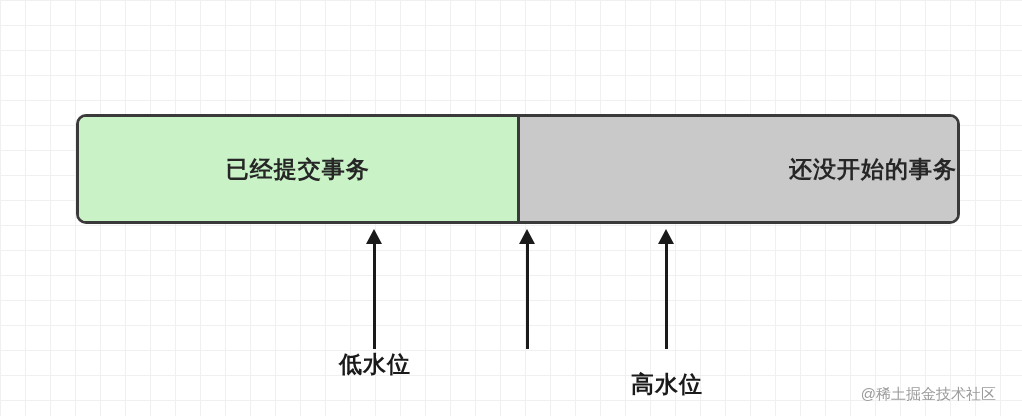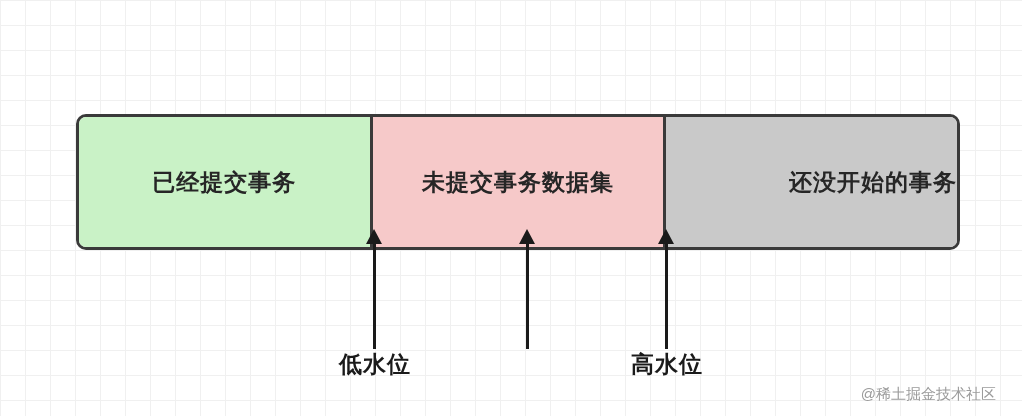--- a/index.html
+++ b/index.html
@@ -17,21 +17,21 @@
     background-size: 25px 25px;
     overflow: hidden;
   }
 
   
   .band {
     position: absolute;
     left: 76px;
     top: 114px;
     width: 884px;
-    height: 136px;
+    height: 110px;
     display: flex;
     border: 3px solid #3a3a3a;
     border-radius: 10px;
     overflow: hidden;
     background: #ffffff;
   }
   .segment {
     flex: 1;
     display: flex;
     align-items: center;
@@ -75,21 +75,21 @@
     top: 349px;
     transform: translateX(-50%);
     font-size: 23px;
     font-weight: bold;
     color: #1a1a1a;
     white-space: nowrap;
     letter-spacing: 1px;
   }
   .marker-low     { left: 375px; }
   .marker-current { left: 527px; }
-  .marker-high    { left: 667px; }
+  .marker-high    { left: 667px; margin-top: 20px; }
 
   
   .watermark {
     position: absolute;
     right: 26px;
     bottom: 12px;
     font-size: 15px;
     color: #9b9b9b;
     white-space: nowrap;
   }
@@ -98,23 +98,20 @@
 <body>
 
 <div class="canvas">
 
   <div class="band" style="border-color: rgb(58, 58, 58);">
 
     <div class="segment" style="background-color: rgb(201, 242, 198);">
       <span>已经提交事务</span>
     </div>
 
-    <div class="segment" style="background-color: rgb(246, 201, 201); border-left-color: rgb(58, 58, 58);">
-      <span>未提交事务数据集</span>
-    </div>
 
     <div class="segment" style="background-color: rgb(201, 201, 201); border-left-color: rgb(58, 58, 58); justify-content: flex-end;">
       <span>还没开始的事务</span>
     </div>
   </div>
 
   <div class="arrow arrow-low">
     <div class="arrow-head" style="border-bottom-color: rgb(26, 26, 26);"></div>
     <div class="arrow-shaft" style="background-color: rgb(26, 26, 26);"></div>
   </div>

